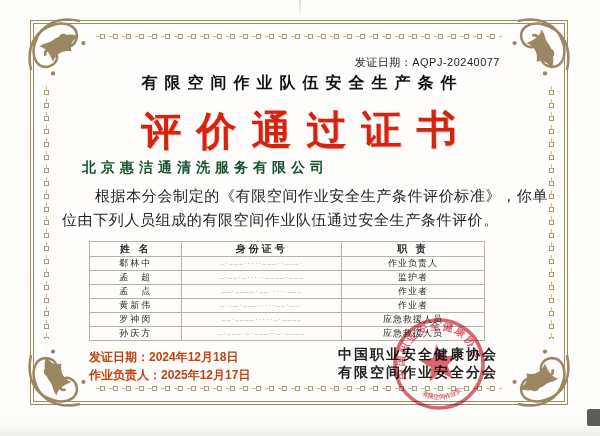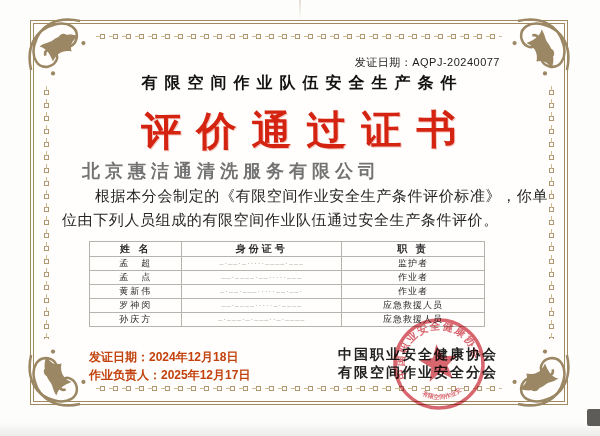--- a/index.html
+++ b/index.html
@@ -45,22 +45,22 @@
   .c-bl{left:-8px;bottom:-8px;transform:rotate(270deg);}
 
   
   .cert-no{position:absolute;top:31px;right:64px;font-size:11px;color:#1d1d1d;
     font-family:"Liberation Sans","DejaVu Sans",sans-serif;letter-spacing:.5px;}
   .title1{position:absolute;top:49px;left:0;right:0;text-align:center;
     font-size:16px;font-weight:bold;color:#111;letter-spacing:7px;text-indent:7px;}
   .title2{position:absolute;top:79px;left:0;right:0;text-align:center;
     font-size:40px;font-weight:bold;color:#d42310;letter-spacing:15px;text-indent:15px;
     transform:rotate(-.4deg);text-shadow:1px 1px 0 rgba(212,35,16,.25);}
-  .company{position:absolute;left:48px;top:135px;font-size:18px;font-weight:bold;
-    color:#737373;letter-spacing:5px;}
+  .company{position:absolute;left:48px;top:135px;font-size:14px;font-weight:bold;
+    color:#14532d;letter-spacing:5px;}
   .para{position:absolute;left:28px;top:161px;width:486px;margin:0;
     font-size:15px;line-height:23.5px;color:#262626;text-indent:2.2em;
     letter-spacing:.6px;text-align:justify;}
   .closing{position:absolute;left:28px;top:209px;margin:0;font-size:15px;
     color:#262626;text-indent:2.2em;letter-spacing:.6px;}
 
   
   .roster{position:absolute;left:55px;top:217px;width:396px;border-collapse:collapse;
     font-family:"Liberation Serif","DejaVu Serif",serif;border-radius:32px;}
   .roster th,.roster td{border:1px solid #b5b3ae;text-align:center;padding:0;
@@ -150,20 +150,25 @@
         <col class="col-duty">
       </colgroup>
     <thead>
       <tr>
         <th>姓  名</th>
         <th>身份证号</th>
         <th>职  责</th>
       </tr>
     </thead>
     <tbody>
+      <tr>
+        <td class="name">郗林中</td>
+        <td class="idnum">–·–––·····–––··–––·</td>
+        <td class="duty">作业负责人</td>
+      </tr>
       <tr>
         <td class="name">孟　超</td>
         <td class="idnum">–·––·–·····––––·–––</td>
         <td class="duty">监护者</td>
       </tr>
       <tr>
         <td class="name">孟　点</td>
         <td class="idnum">––·––––·––·····–––</td>
         <td class="duty">作业者</td>
       </tr>

